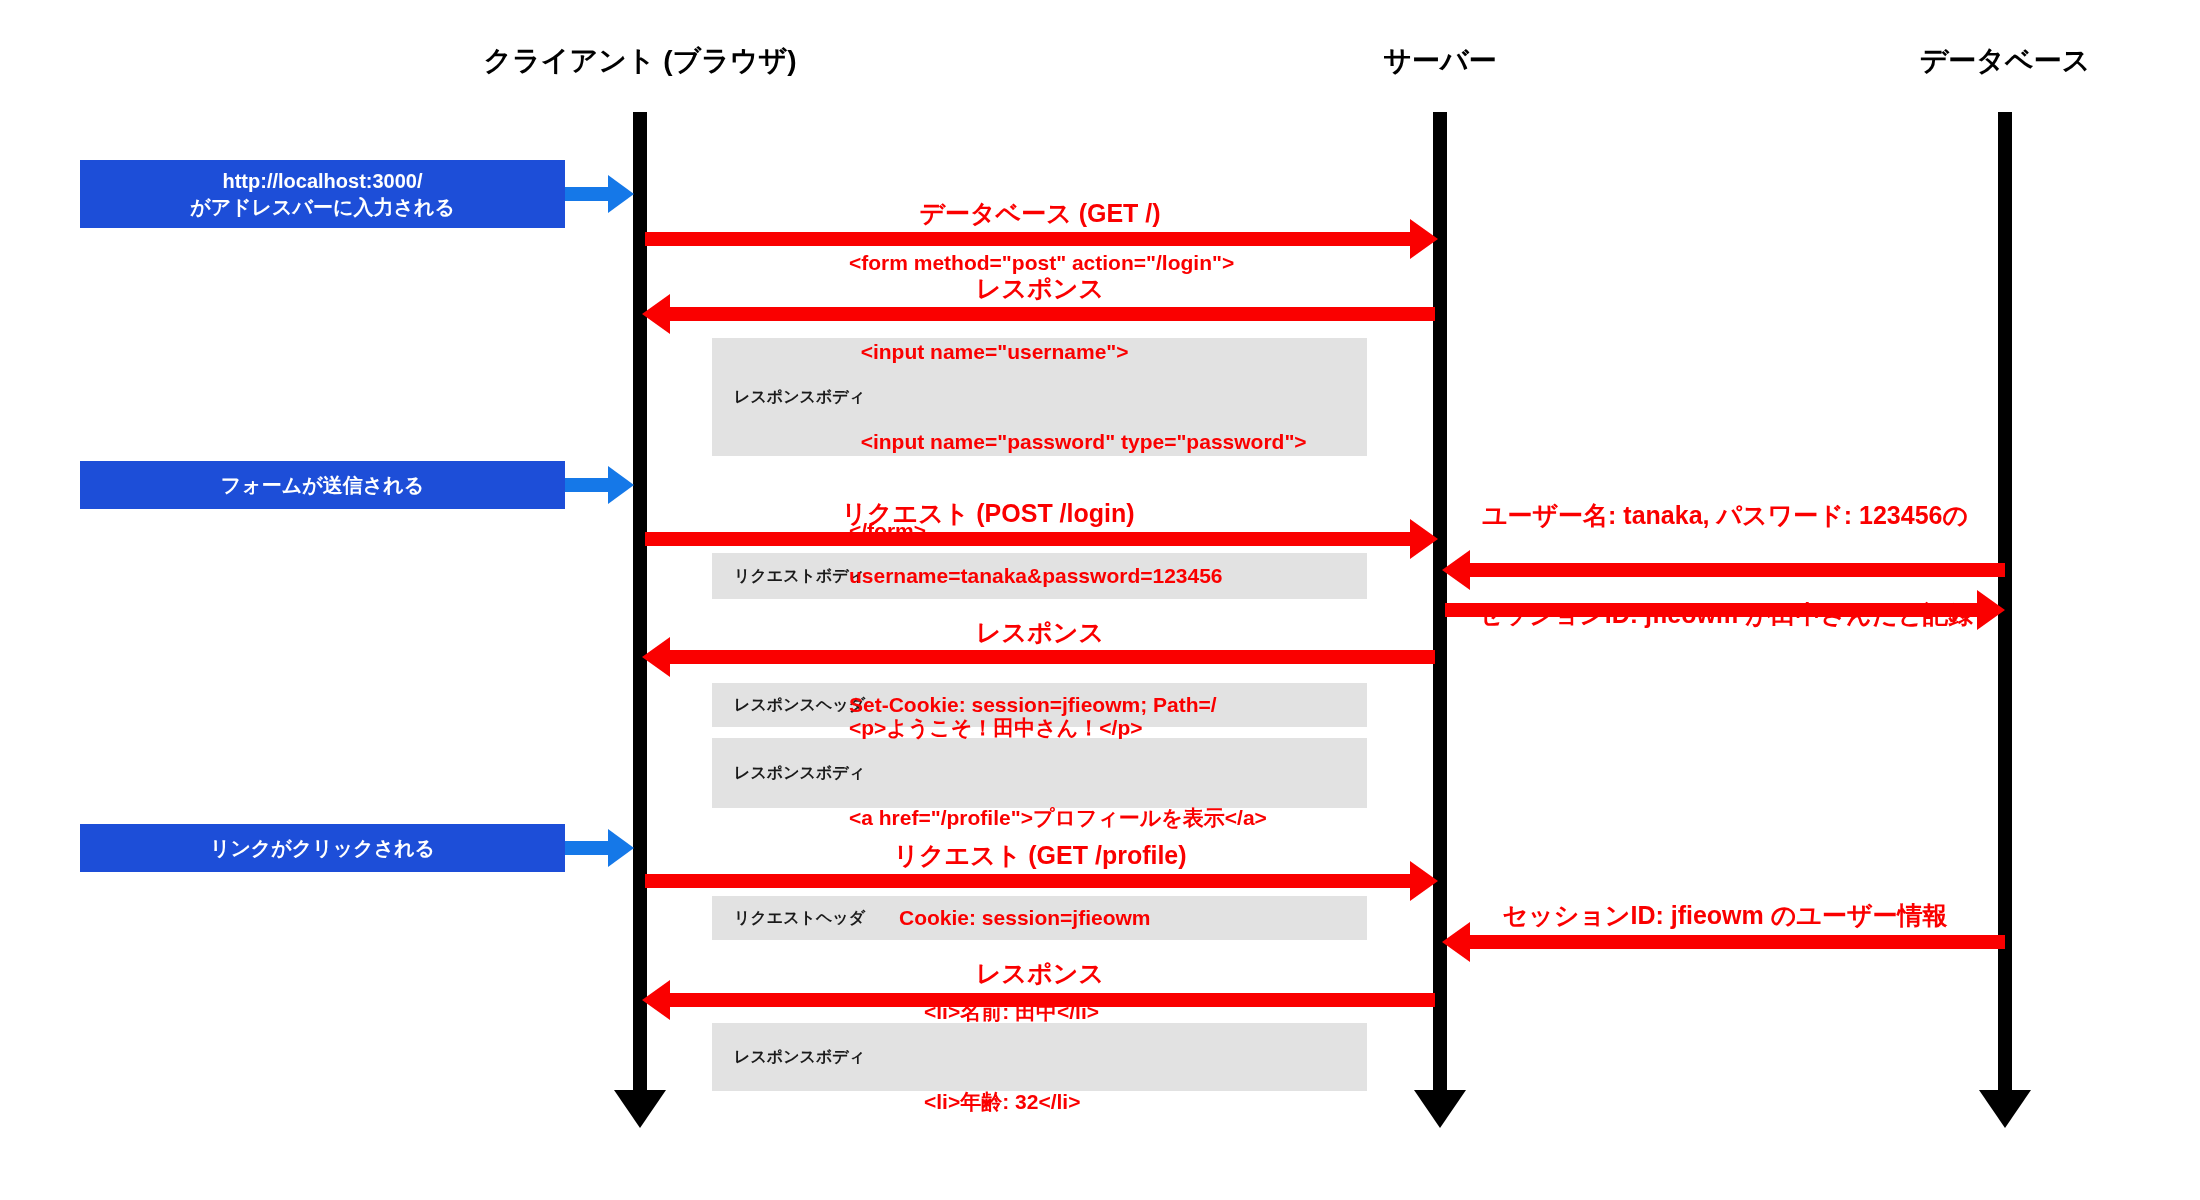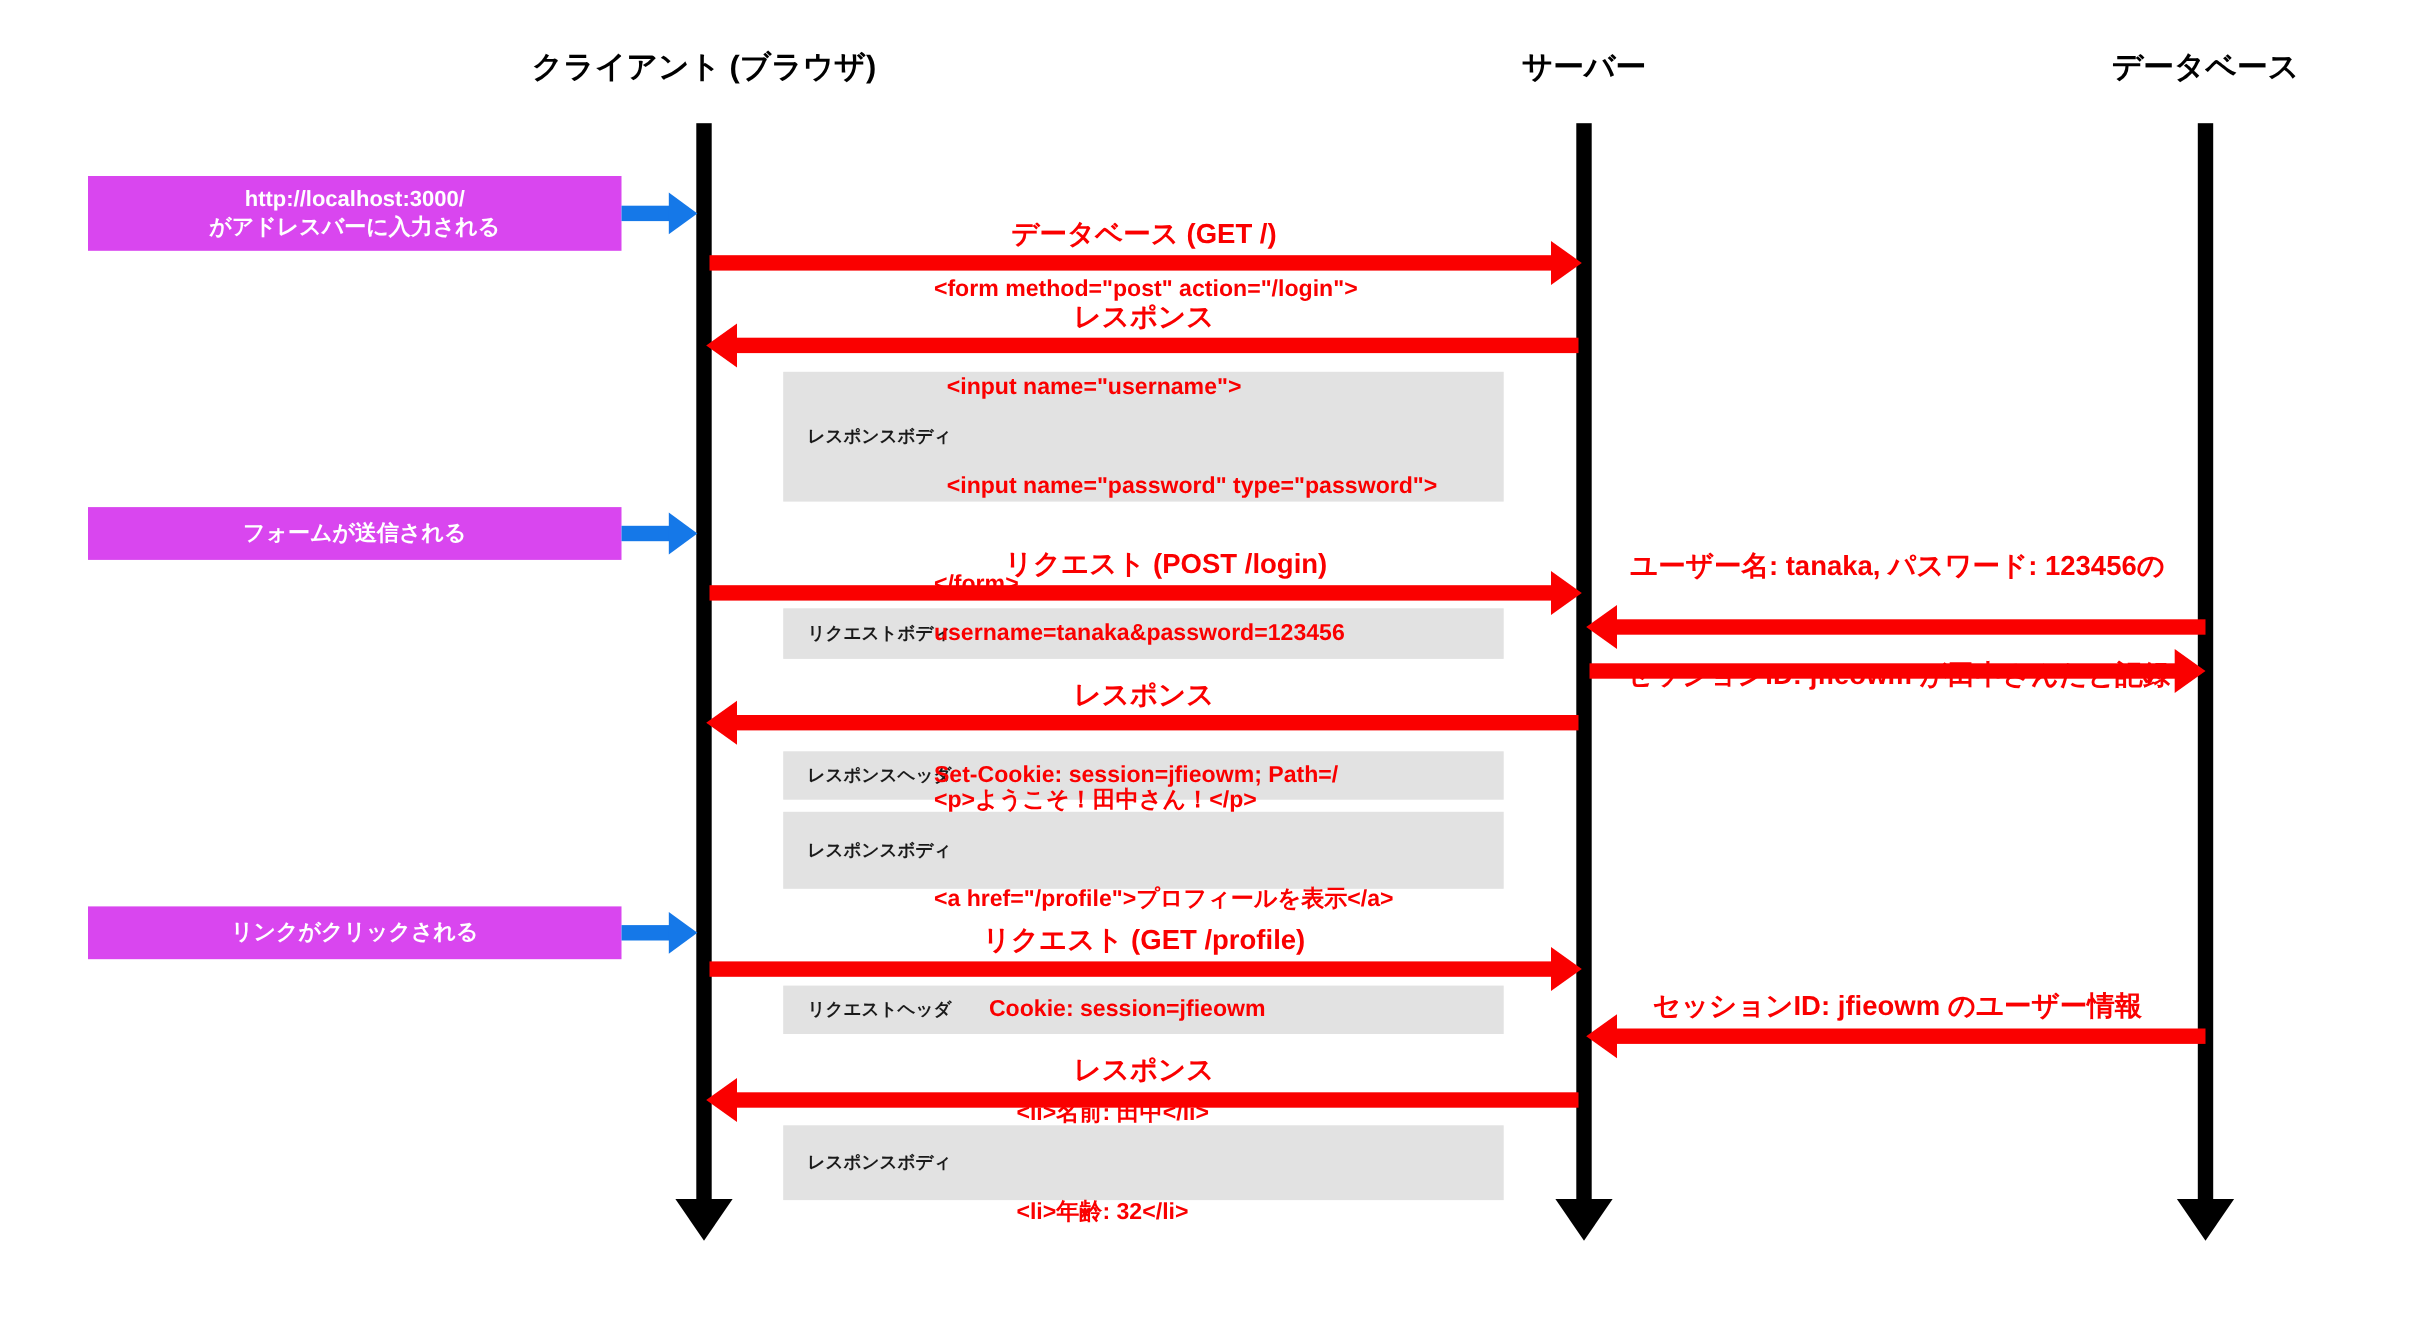--- a/index.html
+++ b/index.html
@@ -40,21 +40,21 @@
     height: 0;
     border-left: 26px solid transparent;
     border-right: 26px solid transparent;
     border-top: 38px solid #000000;
     transform: translateX(-50%);
   }
 
   
   .blue-note {
     position: absolute;
-    background: #d946ef;
+    background: #1d4ed8;
     color: #ffffff;
     font-size: 20px;
     font-weight: bold;
     display: flex;
     flex-direction: column;
     align-items: center;
     justify-content: center;
     text-align: left;
     line-height: 1.32;
     box-sizing: border-box;
@@ -177,21 +177,21 @@
       <span class="nl">&lt;/form&gt;</span>
     </span>
   </div>
 
   <div class="blue-note" style="left:80px; top:461px; width:485px; height:48px;">
     <span class="nl">フォームが送信される</span>
   </div>
   <div class="blue-arrow-shaft" style="left:565px; top:478px; width:48px;"></div>
   <div class="blue-arrow-head" style="left:608px; top:466px;"></div>
 
-  <div class="msg-label" style="left:1060px; top:498px;">リクエスト (POST /login)</div>
+  <div class="msg-label" style="left:988px; top:498px;">リクエスト (POST /login)</div>
   <div class="red-shaft" style="left:645px; top:532px; width:770px;"></div>
   <div class="red-head-right" style="left:1410px; top:519px;"></div>
 
   <div class="msg-label two-line" style="left:1725px; top:500px; width:520px;">
     <span class="nl">ユーザー名: tanaka, パスワード: 123456の</span>
   </div>
   <div class="red-shaft" style="left:1470px; top:563px; width:535px;"></div>
   <div class="red-head-left" style="left:1442px; top:550px;"></div>
 
   <div class="red-shaft" style="left:1445px; top:603px; width:535px;"></div>

